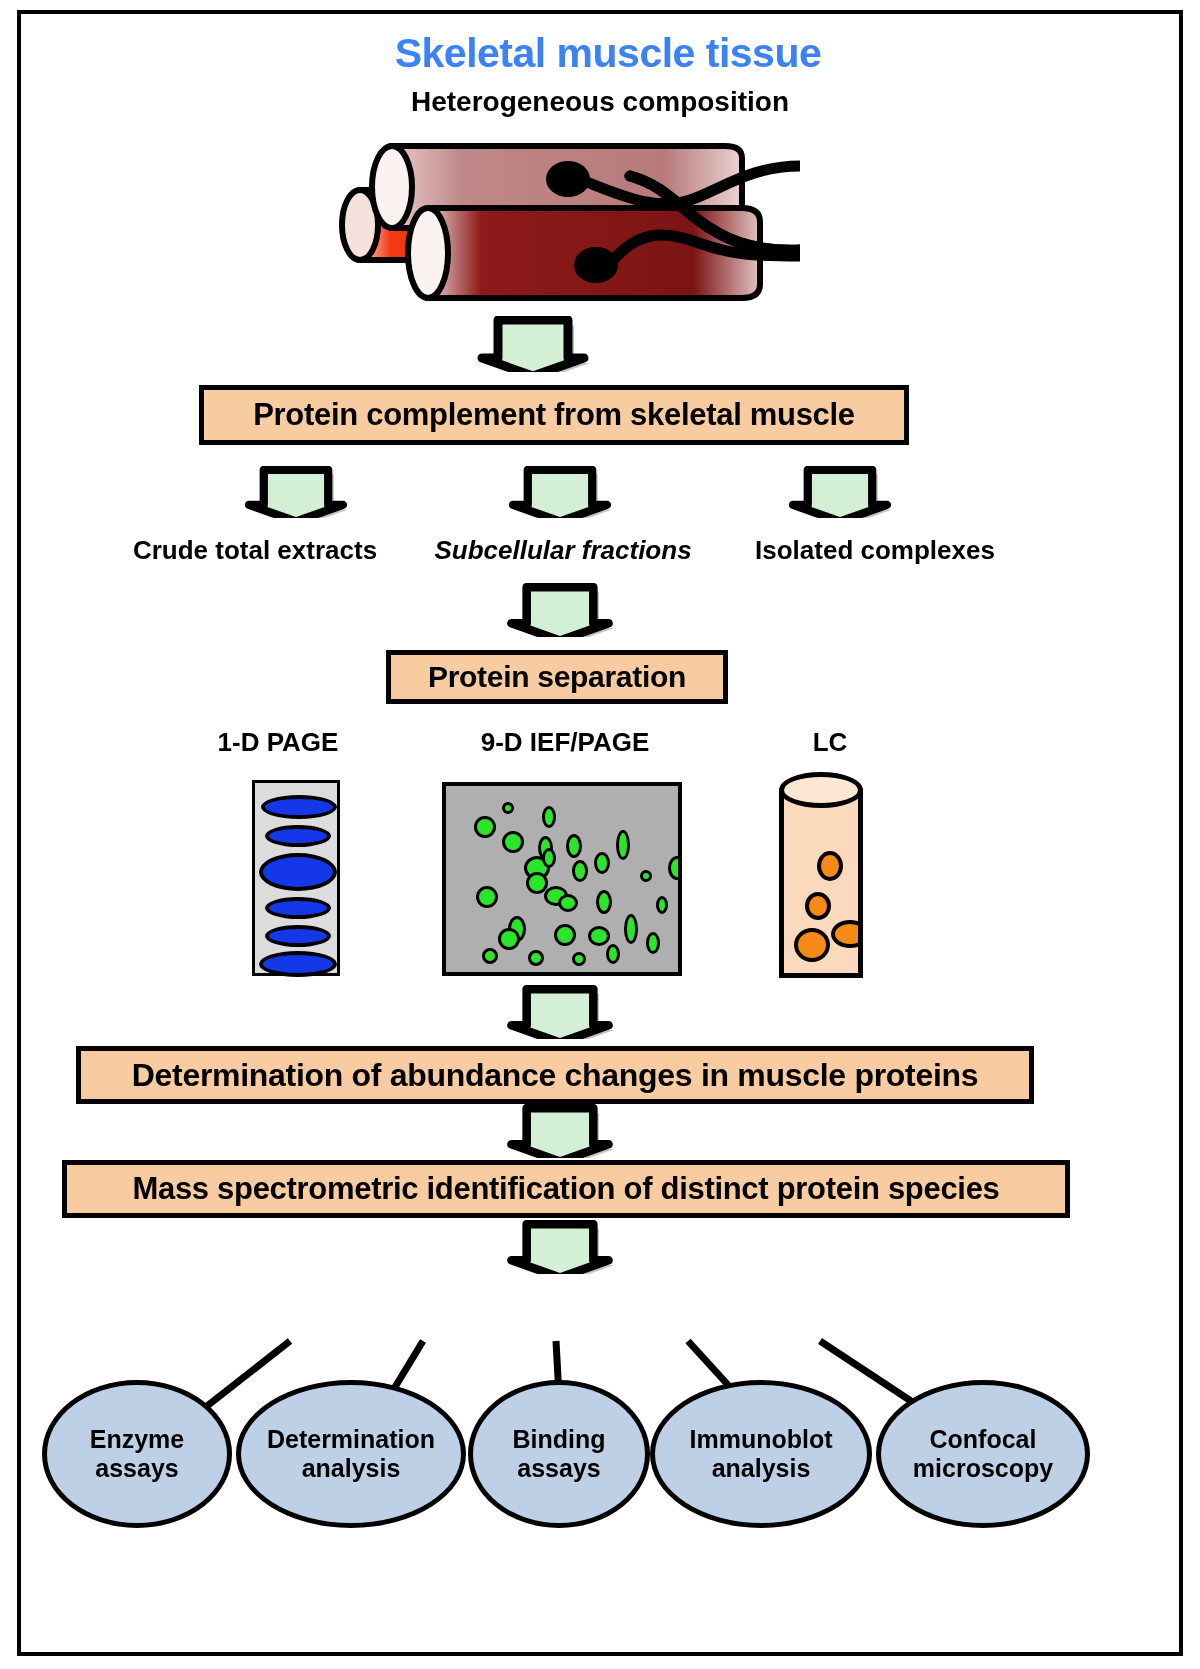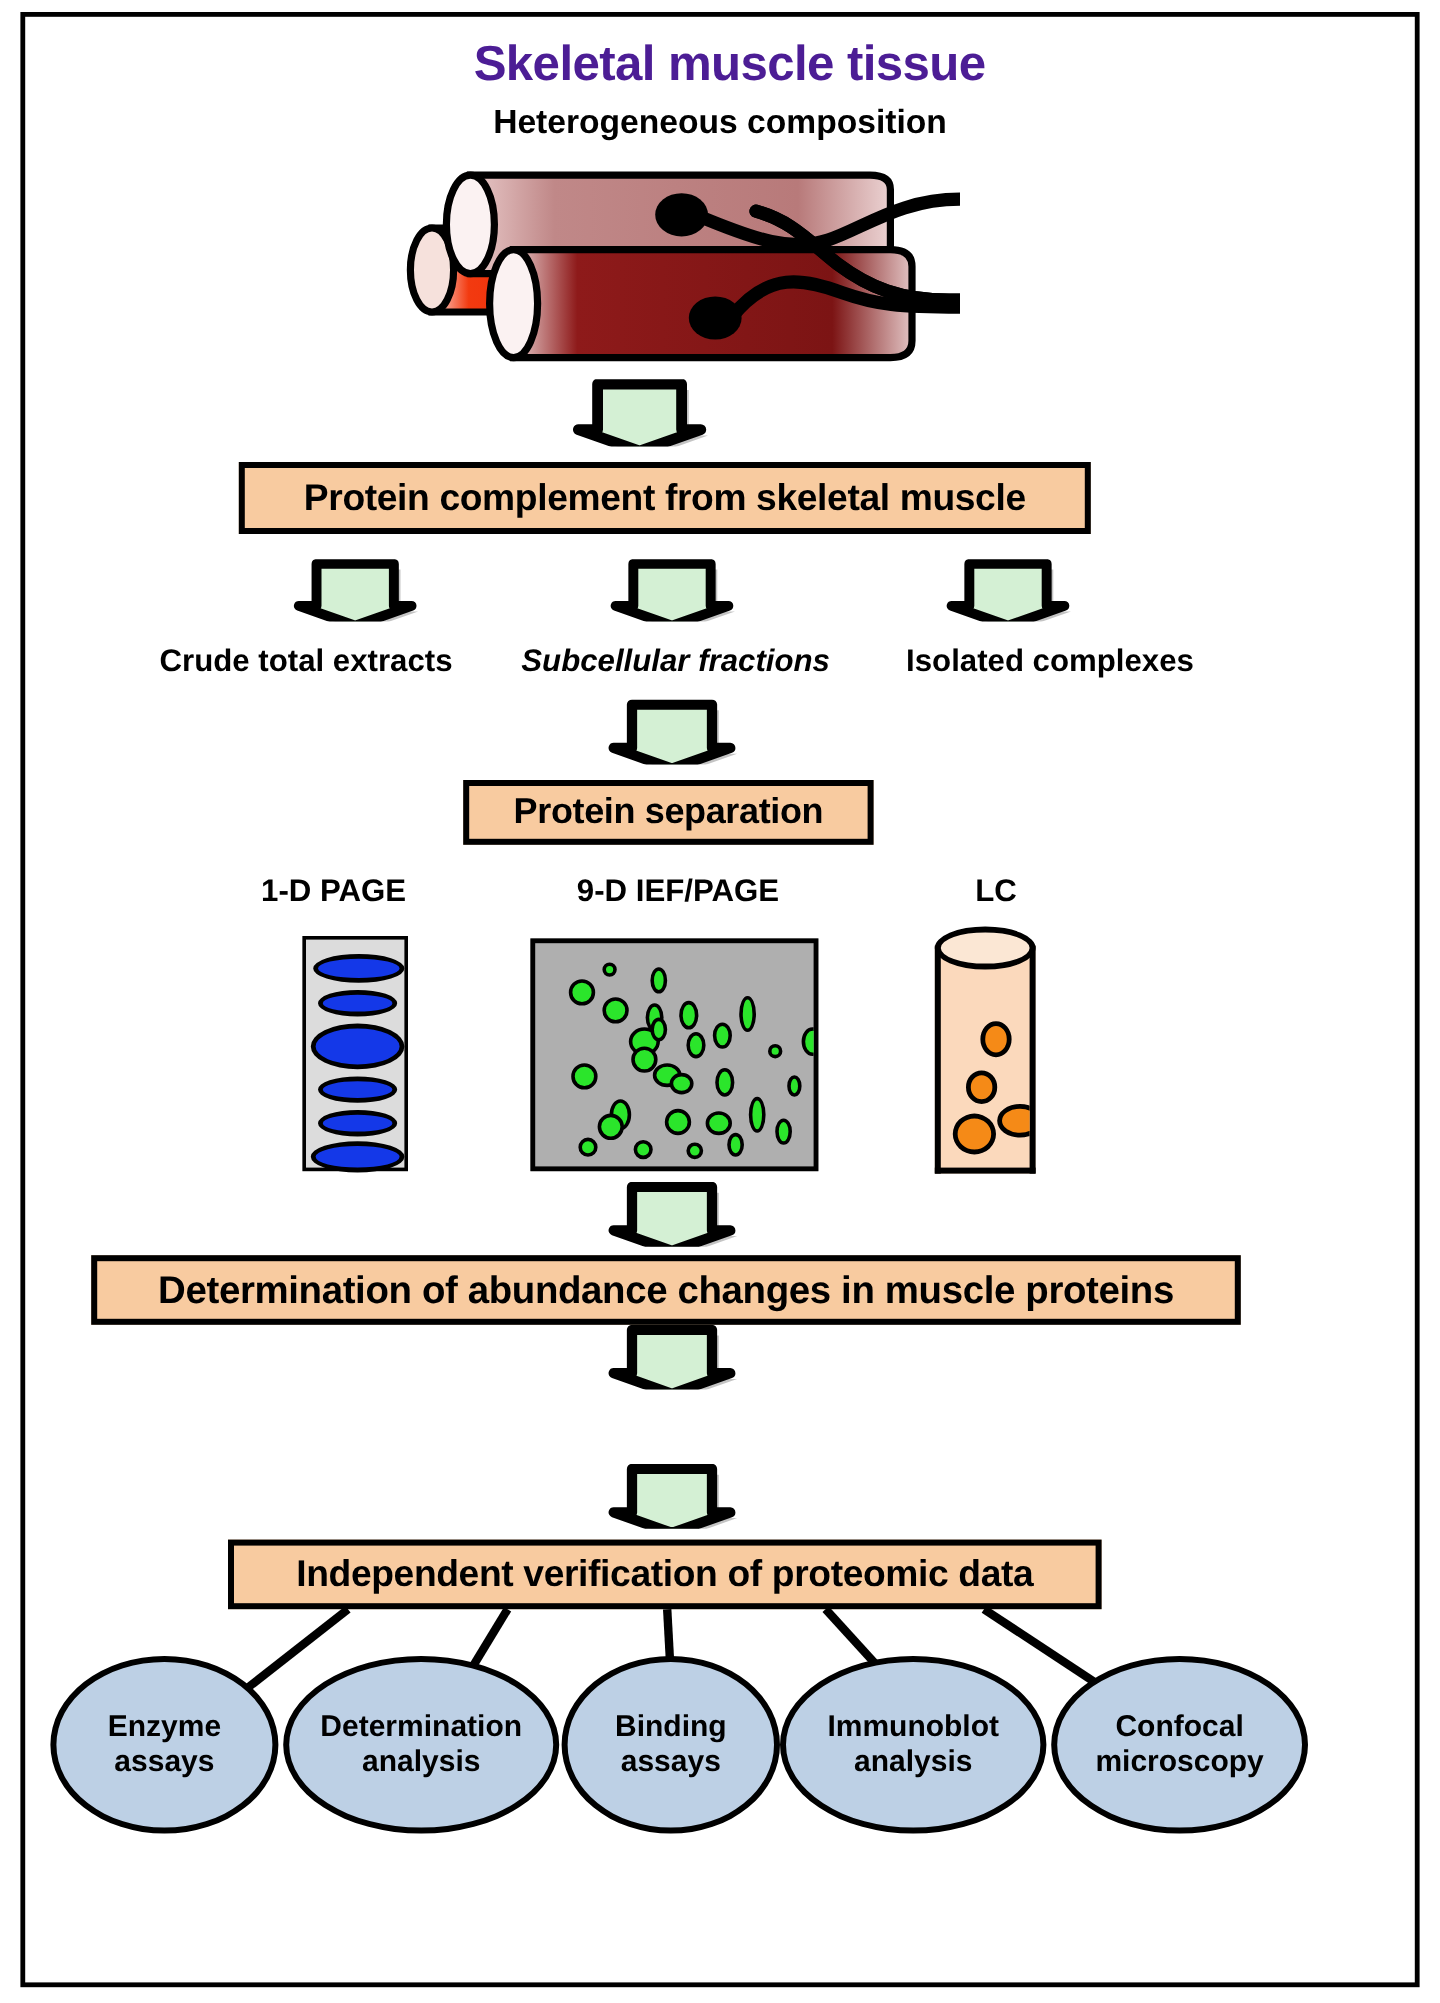--- a/index.html
+++ b/index.html
@@ -30,21 +30,21 @@
 
   
   .title {
     position: absolute;
     left: 0; right: 0;
     top: 30px;
     text-align: center;
     font-size: 41px;
     font-weight: bold;
     letter-spacing: -0.5px;
-    color: #4c1d95;
+    color: #3b82f6;
     padding-left: 16px;
   }
   .subtitle {
     position: absolute;
     left: 0; right: 0;
     top: 86px;
     text-align: center;
     font-size: 28px;
     font-weight: bold;
     color: #000;
@@ -365,33 +365,33 @@
 
   <div class="arrow" style="left:500px; top:1104px;">
     <svg width="120" height="54" viewBox="0 0 126 56">
       <g transform="translate(4,4)">
         <path d="M8 38 L24 38 L24 0 L94 0 L94 38 L110 38 L59 56 Z" fill="#7d7d7d" opacity="0.45" transform="translate(6,5)"></path>
         <path d="M8 38 L24 38 L24 0 L94 0 L94 38 L110 38 L59 56 Z" fill="#D4F0D4" stroke="#000" stroke-width="9" stroke-linejoin="round"></path>
       </g>
     </svg>
   </div>
 
+  <div class="flowbox" style="left:62px; top:1160px; width:1008px; height:58px; font-size:31px;">
+    <span>Mass spectrometric identification of distinct protein species</span>
+  </div>
 
   <div class="arrow" style="left:500px; top:1220px;">
     <svg width="120" height="54" viewBox="0 0 126 56">
       <g transform="translate(4,4)">
         <path d="M8 38 L24 38 L24 0 L94 0 L94 38 L110 38 L59 56 Z" fill="#7d7d7d" opacity="0.45" transform="translate(6,5)"></path>
         <path d="M8 38 L24 38 L24 0 L94 0 L94 38 L110 38 L59 56 Z" fill="#D4F0D4" stroke="#000" stroke-width="9" stroke-linejoin="round"></path>
       </g>
     </svg>
   </div>
 
-  <div class="flowbox" style="left:190px; top:1283px; width:728px; height:58px; font-size:31px;">
-    <span>Independent verification of proteomic data</span>
-  </div>
 
   <svg style="position:absolute; left:0; top:0; width:1200px; height:1669px; pointer-events:none;">
     <line x1="290" y1="1341" x2="170" y2="1435" stroke="#000" stroke-width="7"></line>
     <line x1="423" y1="1341" x2="375" y2="1420" stroke="#000" stroke-width="7"></line>
     <line x1="556" y1="1341" x2="560" y2="1415" stroke="#000" stroke-width="7"></line>
     <line x1="688" y1="1341" x2="760" y2="1420" stroke="#000" stroke-width="7"></line>
     <line x1="820" y1="1341" x2="955" y2="1430" stroke="#000" stroke-width="7"></line>
   </svg>
 
   <div class="oval" style="left:42px;  top:1380px; width:190px; height:148px;">

